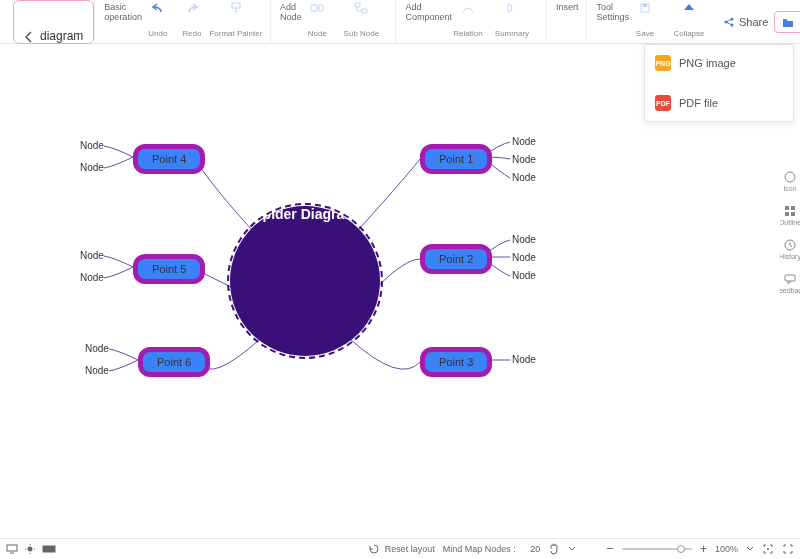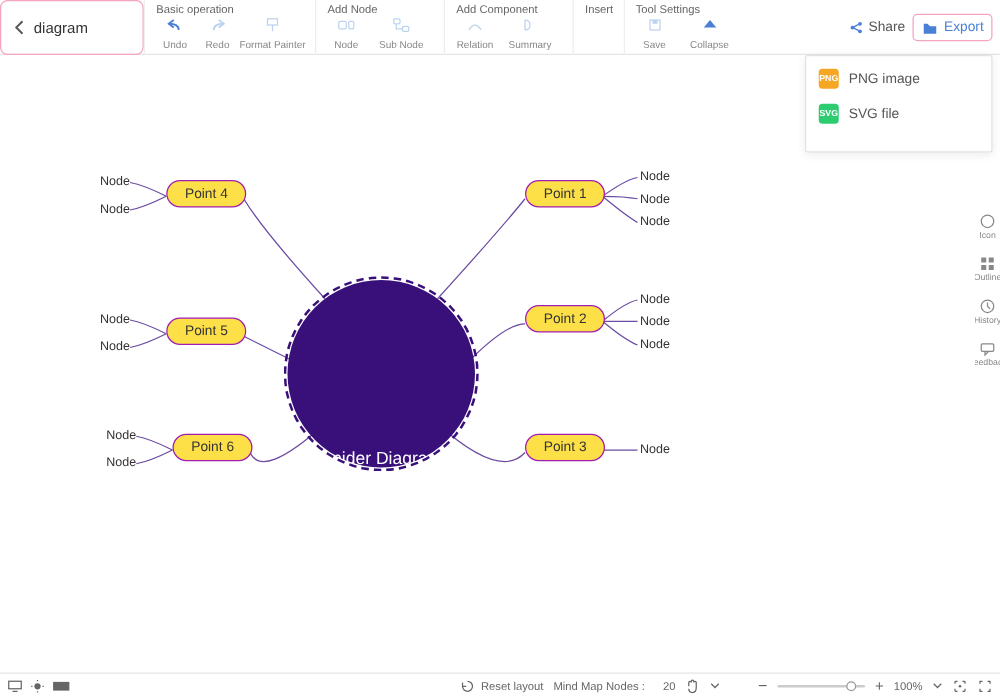--- a/index.html
+++ b/index.html
@@ -1,48 +1,48 @@
 <!DOCTYPE html>
 <html><head>
 <meta charset="utf-8">
 <style>
 *{box-sizing:border-box;margin:0;padding:0;font-family:Arial,sans-serif}
 body{width:800px;height:559px;background:#fff;position:relative;overflow:hidden;color:#333}
 .hdr{height:44px;border-bottom:1px solid #e5e5e5;display:flex;align-items:flex-start;font-size:10px}
-.back-title{display:flex;align-items:center;height:44px;border:1.5px solid #f4a3c2;border-radius:6px;padding:0 10px;margin-left:0;width:115px}
+.back-title{display:flex;align-items:flex-end;height:44px;border:1.5px solid #f4a3c2;border-radius:6px;padding:0 10px;margin-left:13px;width:115px}
 .back-title svg{margin-right:6px}
 .title-text{font-size:12px;color:#333}
-.tool-group{display:flex;flex-direction:column;padding:0 8px;height:44px;border-left:1px solid #eee}
+.tool-group{display:flex;flex-direction:row;padding:0 8px;height:44px;border-left:1px solid #eee}
 .tool-group:first-of-type{border-left:none}
 .tg-label{font-size:9px;color:#666;padding:2px 0 0 1px}
 .tg-items{display:flex;gap:2px;margin-top:1px}
 .tg-item{display:flex;flex-direction:column;align-items:center;width:32px;cursor:pointer}
 .tg-item.wide{width:52px}
 .tg-item .ico{height:14px;display:flex;align-items:center;justify-content:center}
-.tg-item .lbl{font-size:8px;color:#888;margin-top:4px;white-space:nowrap}
+.tg-item .lbl{font-size:8px;color:#888;margin-top:14px;white-space:nowrap}
 .spacer{flex:1}
 .share-export{display:flex;align-items:center;height:44px;gap:6px;padding-right:6px}
 .share-btn{display:flex;align-items:flex-end;gap:4px;font-size:11px;color:#555;cursor:pointer}
 .export-btn{display:flex;align-items:flex-start;gap:4px;font-size:11px;color:#4a7fd6;border:1.5px solid #f4a3c2;border-radius:4px;padding:4px 6px;cursor:pointer}
 .canvas{position:absolute;left:0;right:20px;top:44px;bottom:20px;background:#fff}
 .right-rail{position:absolute;right:0;top:170px;width:20px;display:flex;flex-direction:column;align-items:center;gap:12px;font-size:7px;color:#888}
 .right-rail .ritem{display:flex;flex-direction:column;align-items:center;cursor:pointer;gap:1px}
 .export-menu{position:absolute;right:6px;top:44px;width:150px;background:#fff;border:1px solid #e3e3e3;box-shadow:0 2px 8px rgba(0,0,0,0.08);border-radius:2px;z-index:50;padding:4px 0}
 .export-menu .mi{display:flex;align-items:center;gap:8px;padding:6px 10px;font-size:11px;color:#555;cursor:pointer}
 .export-menu .mi.hot{background:#eaf3ff}
 .export-menu .sep{height:6px}
 .fi{width:16px;height:16px;border-radius:3px;display:flex;align-items:center;justify-content:center;color:#fff;font-size:7px;font-weight:bold}
 .status{position:absolute;left:0;right:0;bottom:1px;height:20px;border-top:1px solid #e5e5e5;display:flex;align-items:center;font-size:9px;color:#666;padding:0 6px;gap:8px}
 .status .grp{display:flex;align-items:center;gap:6px}
 .status .fill{flex:1}
 .zoom-track{width:70px;height:2px;background:#ccc;position:relative;border-radius:1px}
 .zoom-thumb{width:8px;height:8px;background:#fff;border:1px solid #999;border-radius:50%;position:absolute;top:-3px;left:55px}
-.node-pill{position:absolute;background:#fde047;border:1px solid #a21caf;border-radius:12px;padding:4px 14px;font-size:11px;color:#333}
+.node-pill{position:absolute;background:#3b82f6;border:5px solid #a21caf;border-radius:12px;padding:4px 14px;font-size:11px;color:#333}
 .leaf{position:absolute;font-size:10px;color:#333}
-.center-circle{position:absolute;width:150px;height:150px;left:230px;top:180px;border-radius:50%;background:#39107a;display:flex;align-items:flex-end;justify-content:center;color:#fff;font-weight:normal;font-size:14px}
+.center-circle{position:absolute;width:150px;height:150px;left:230px;top:162px;border-radius:50%;background:#39107a;display:flex;align-items:flex-start;justify-content:center;color:#fff;font-weight:bold;font-size:14px}
 .center-circle::before{content:"";position:absolute;inset:-3px;border:2px dashed #39107a;border-radius:50%}
 svg.edges{position:absolute;left:0;top:0;pointer-events:none}
 </style>
 </head>
 <body>
 
 <div class="hdr">
   <div class="back-title">
     <svg width="10" height="12" viewBox="0 0 10 12">
         <path d="M7 1 L2 6 L7 11" stroke="#555" stroke-width="1.5" fill="none"></path>
@@ -175,26 +175,26 @@
       <span>Export</span>
     </div>
   </div>
 </div>
 
 <div class="export-menu">
   <div class="mi">
       <div class="fi" style="background:#f5a623">PNG</div>
       <span>PNG image</span>
     </div>
-  <div class="mi">
-      <div class="fi" style="background:#2ecc71">SVG</div>
-      <span>SVG file</span>
-    </div>
   <div class="sep"></div>
   <div class="sep"></div>
+  <div class="mi">
+      <div class="fi" style="background:#e74c3c">PDF</div>
+      <span>PDF file</span>
+    </div>
 </div>
 
 <div class="right-rail">
   <div class="ritem">
       <svg width="14" height="14">
         <circle cx="7" cy="7" r="5" stroke="#888" fill="none"></circle>
       </svg>
       <span>Icon</span>
     </div>
   <div class="ritem">

